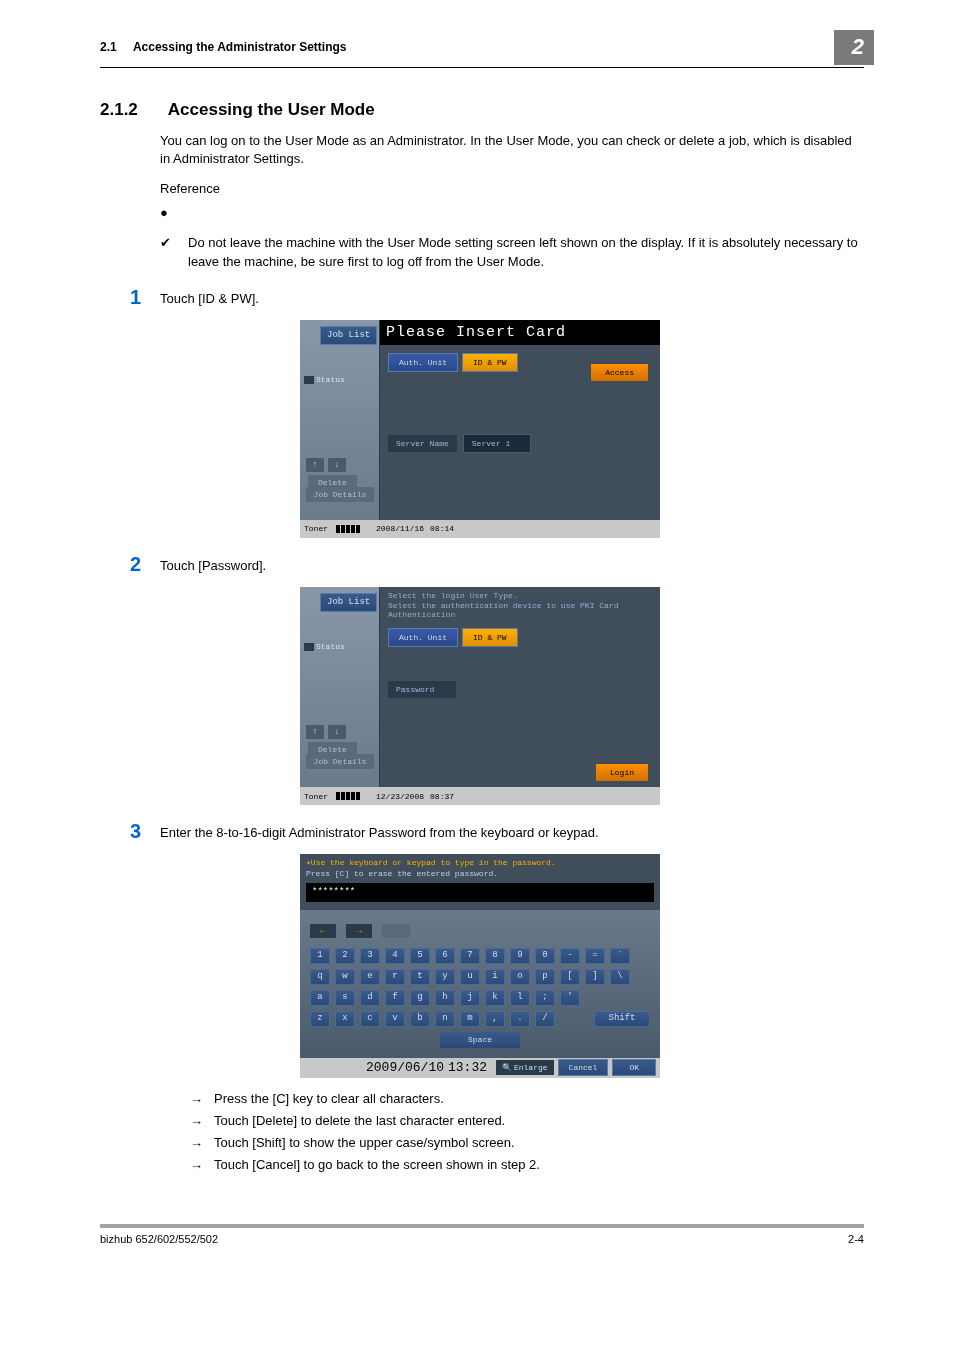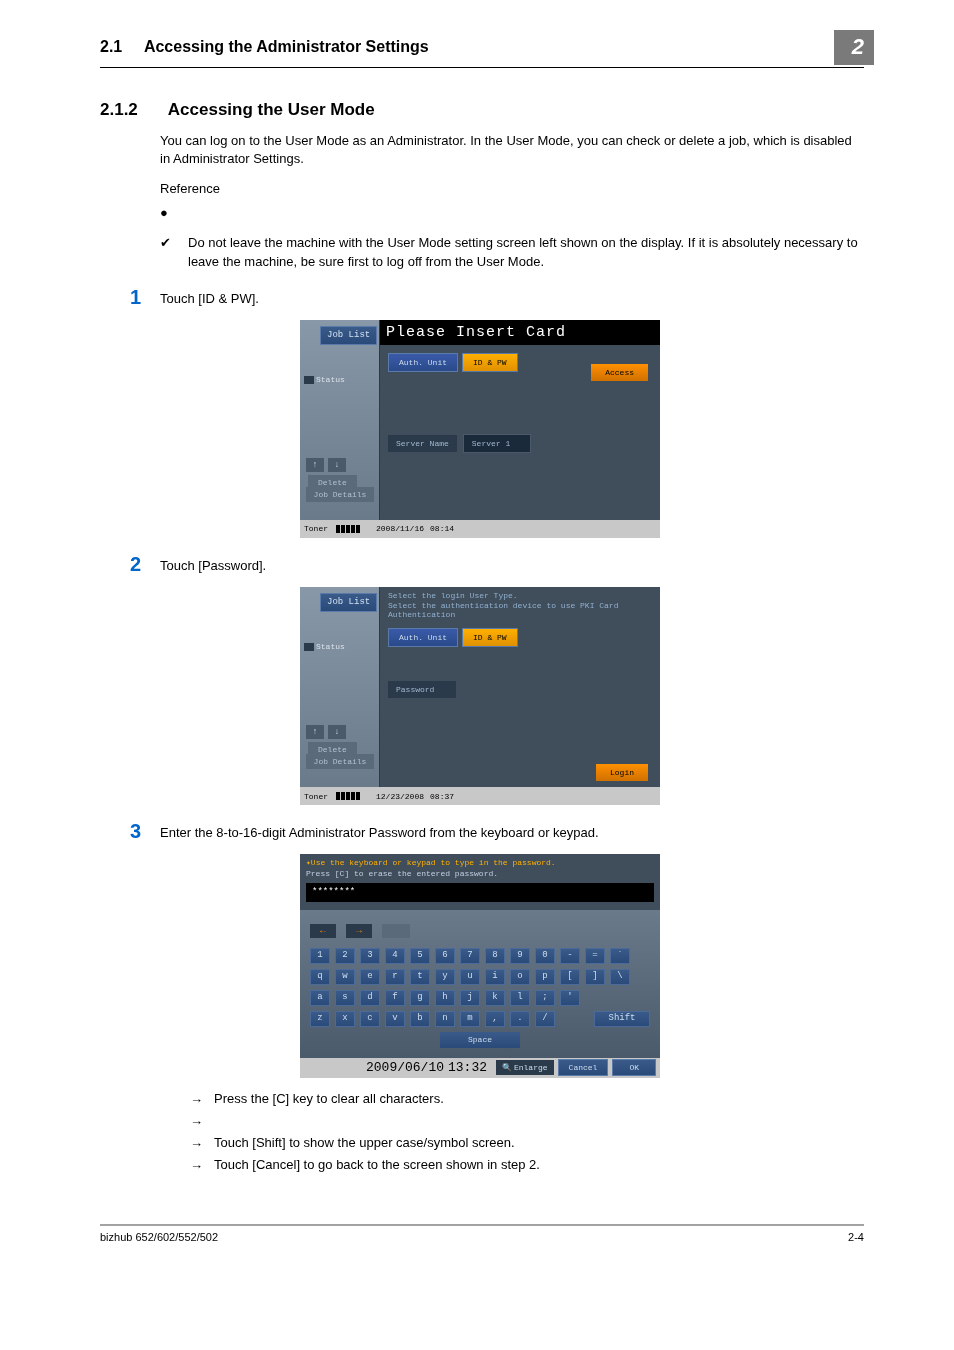--- a/index.html
+++ b/index.html
@@ -14,21 +14,21 @@
     line-height: 1.4;
   }
   .header-row {
     display: flex;
     justify-content: space-between;
     align-items: center;
     border-bottom: 1px solid #000;
     padding-bottom: 2px;
     margin-bottom: 30px;
   }
-  .header-left { font-size: 16px; font-weight: bold; }
+  .header-left { font-size: 12px; font-weight: bold; }
   .header-num {
     background: #7a7a7a;
     color: #fff;
     font-size: 22px;
     font-style: italic;
     font-weight: bold;
     padding: 2px 10px 2px 18px;
     margin-right: -10px;
   }
   .section-title {
@@ -109,21 +109,21 @@
   .kb-shift { width:56px; margin-left:auto;}
   .kb-space-row { display:flex; justify-content:center; margin-top:4px;}
   .kb-space { background:linear-gradient(#3a5a8a,#2a4a7a); color:#cde; width:80px; height:16px; font-size:8px; display:flex;align-items:center;justify-content:center;}
   .kb-bot { height:20px; background:#c8c8c8; display:flex; align-items:center; padding:0 4px; gap:4px;}
   .kb-btn { background:linear-gradient(#3a5a8a,#2a4a7a); color:#cde; padding:2px 10px; font-size:8px; border:1px solid #5a7aaa;}
   .kb-btn.ok { padding:2px 16px;}
   .kb-enlarge { background:#2a3a4a; color:#cde; padding:2px 6px; font-size:8px; display:flex;align-items:center;gap:2px;}
   .arrow-bullet { display:flex; margin-left:90px; margin-bottom:4px;}
   .arrow-bullet .arw { width:24px; flex:0 0 24px;}
   .footer {
-    border-top:2px solid #a3a3a3;
+    border-top:4px solid #a3a3a3;
     margin-top:50px; padding-top:4px;
     display:flex; justify-content:space-between;
     font-size:11px;
   }
 </style>
 </head>
 <body>
 
 <div class="header-row">
   <div class="header-left">
@@ -335,20 +335,21 @@
   </div>
 </div>
 
 <div id="sub-bullets">
     <div class="arrow-bullet">
       <span class="arw">→</span>
       <span>Press the [C] key to clear all characters.</span>
     </div>
     <div class="arrow-bullet">
       <span class="arw">→</span>
+      <span>Touch [Delete] to delete the last character entered.</span>
     </div>
     <div class="arrow-bullet">
       <span class="arw">→</span>
       <span>Touch [Shift] to show the upper case/symbol screen.</span>
     </div>
     <div class="arrow-bullet">
       <span class="arw">→</span>
       <span>Touch [Cancel] to go back to the screen shown in step 2.</span>
     </div>
   </div>

